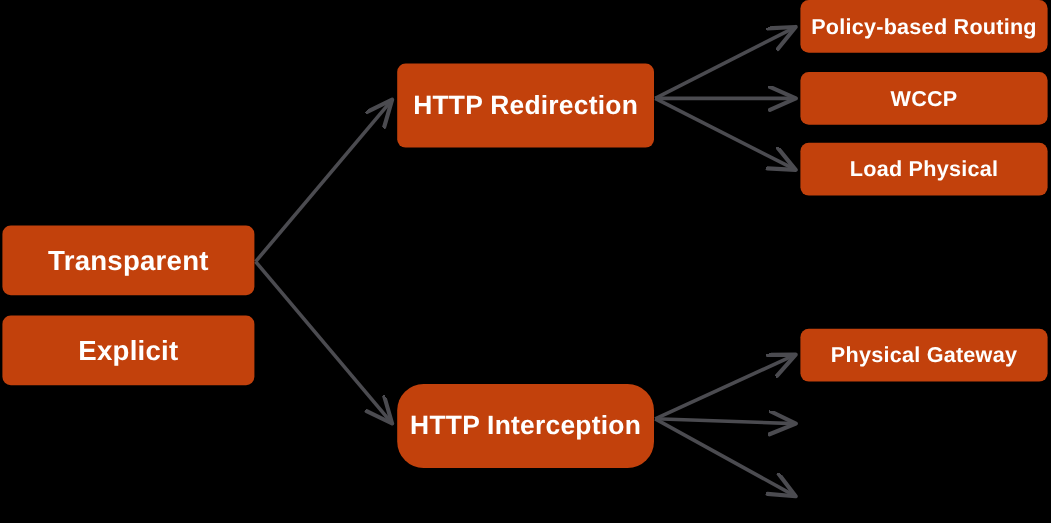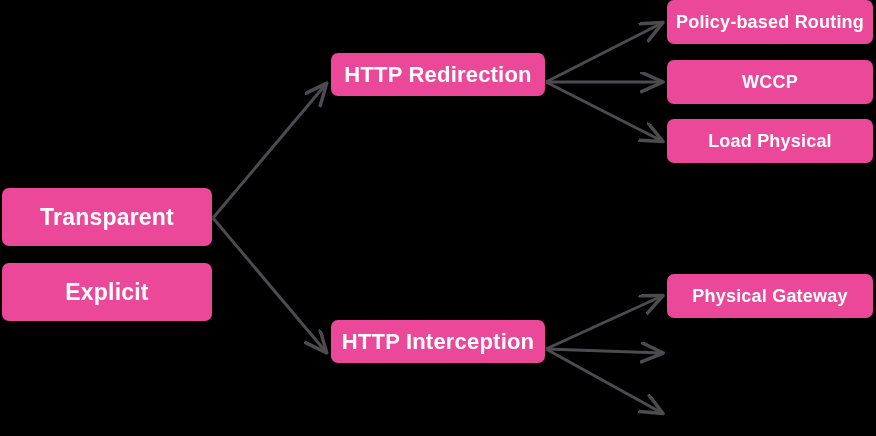--- a/index.html
+++ b/index.html
@@ -10,21 +10,21 @@
   #canvas {
     position: relative;
     width: 876px;
     height: 436px;
     background: #000000;
     overflow: hidden;
     font-family: "Liberation Sans", sans-serif;
   }
   .node {
     position: absolute;
-    background: #ec4899;
+    background: #c2410c;
     border-radius: 7px;
     color: #ffffff;
     font-weight: bold;
     display: flex;
     align-items: center;
     justify-content: center;
     text-align: center;
     box-sizing: border-box;
     letter-spacing: 0.2px;
     user-select: none;
@@ -36,25 +36,25 @@
     height: 58px;
     font-size: 23px;
   }
   #node-transparent { top: 188px; }
   #node-explicit    { top: 263px; }
 
   
   .node.level-2 {
     left: 331px;
     width: 214px;
-    height: 43px;
+    height: 70px;
     font-size: 22px;
   }
   #node-http-redirection  { top: 53px; }
-  #node-http-interception { top: 320px; }
+  #node-http-interception { top: 320px; border-radius: 22px; }
 
   
   .node.level-3 {
     left: 667px;
     width: 206px;
     height: 44px;
     font-size: 18px;
   }
   #node-policy-based-routing { top: 0px; }
   #node-wccp                 { top: 60px; }

